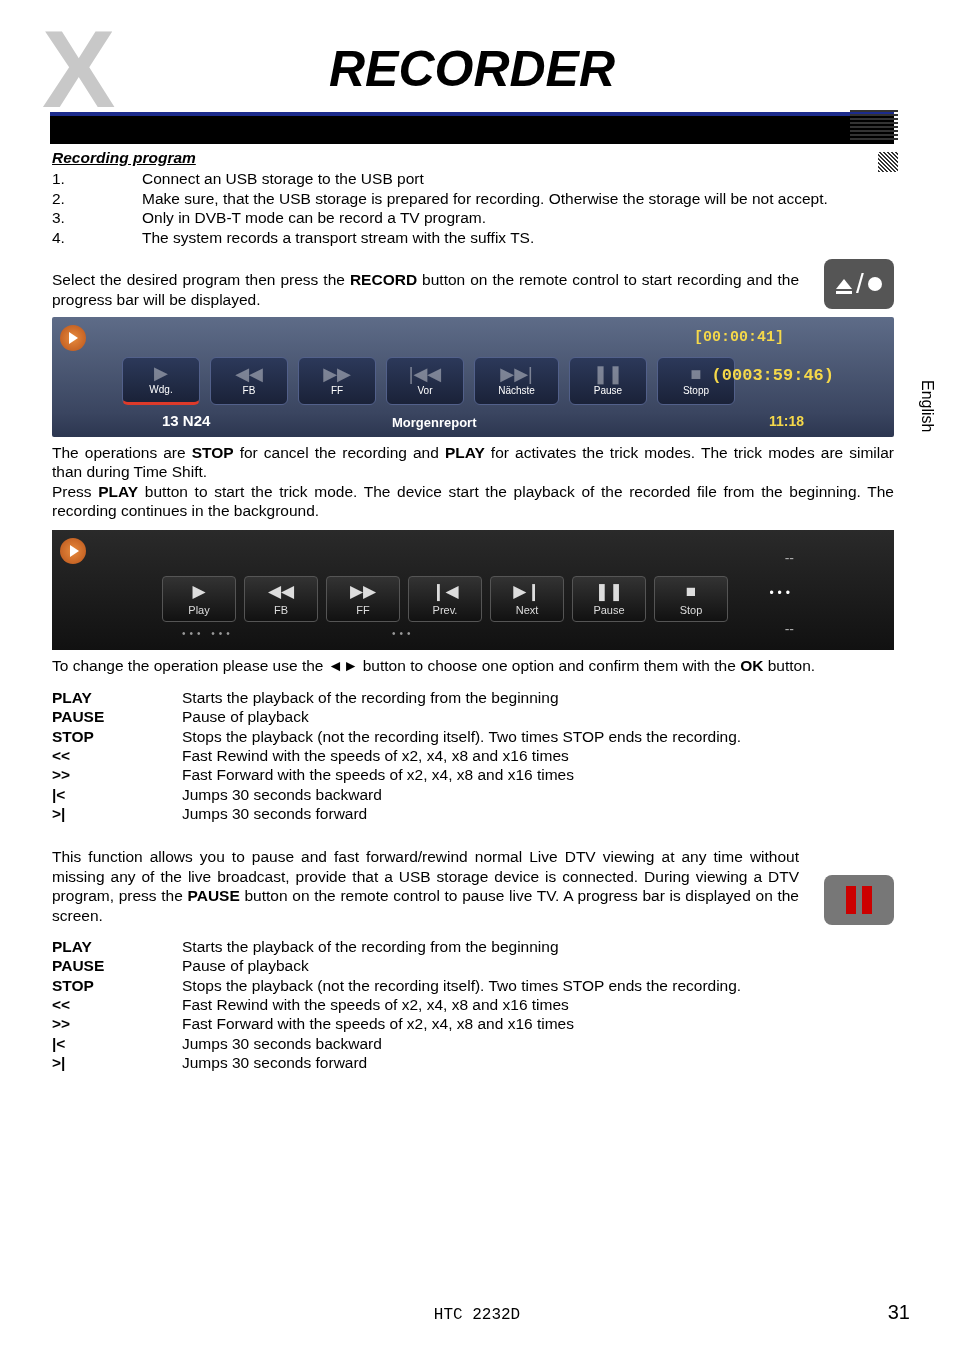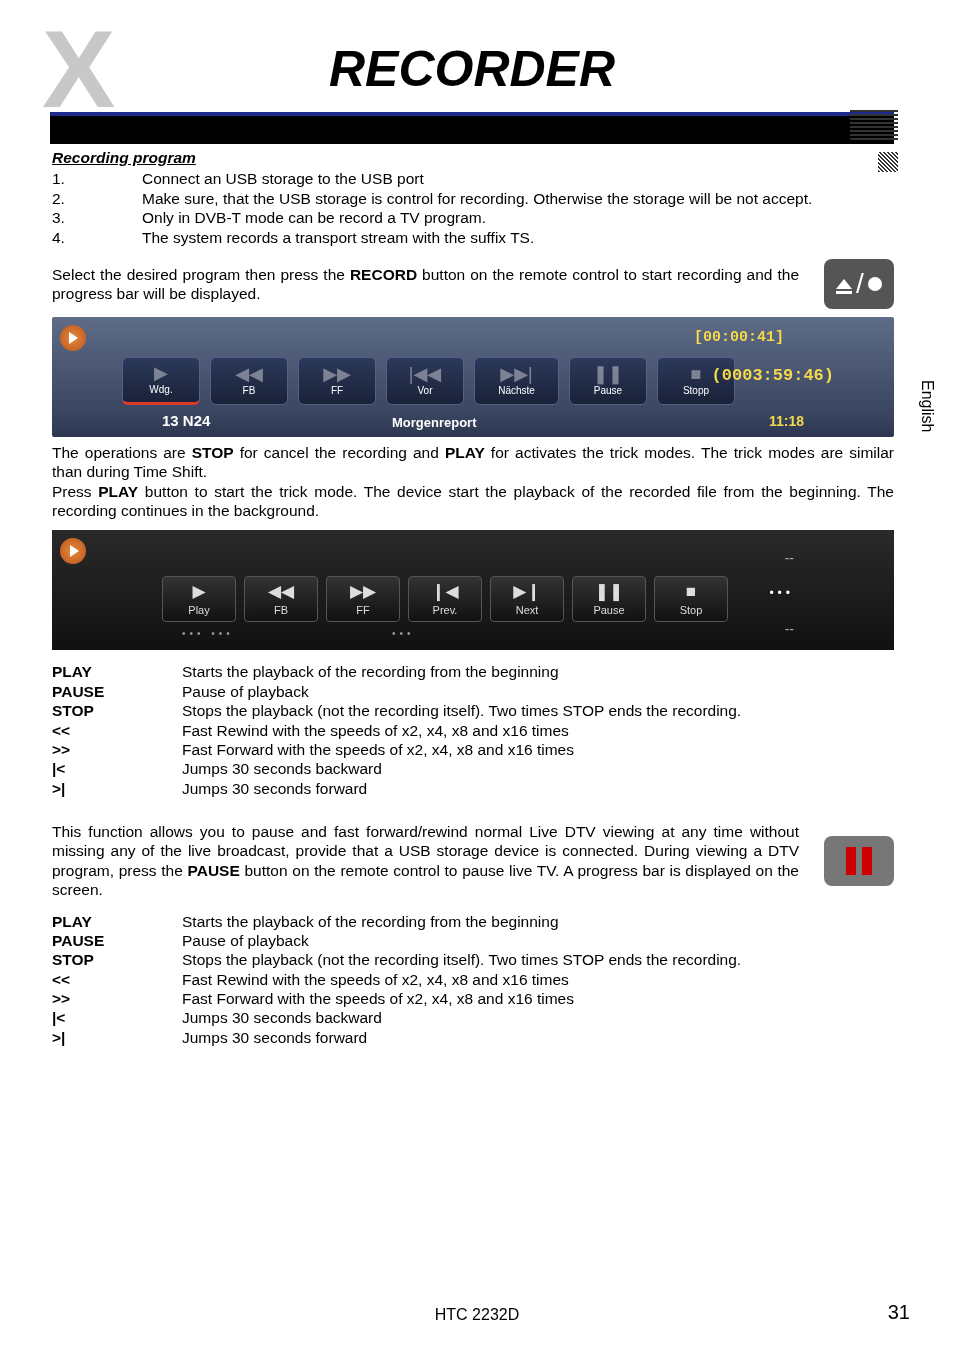--- a/index.html
+++ b/index.html
@@ -55,21 +55,21 @@
     left: 52px;
     right: 60px;
     font-size: 15.5px;
     line-height: 1.25;
   }
   .section-heading { font-weight: bold; font-style: italic; text-decoration: underline; }
   .ol { margin-top: 2px; }
   .ol-row { display:flex; }
   .ol-num { width: 70px; flex-shrink:0; }
   .ol-text { flex:1; text-align: justify; margin-left: 20px; }
-  .osd-row { display:flex; align-items:center; gap:25px; margin-top:12px; }
+  .osd-row { display:flex; align-items:flex-end; gap:25px; margin-top:12px; }
   .osd-row-text { flex:1; text-align: justify; }
   .icon-box {
     width: 70px; height: 50px;
     border-radius: 8px;
     background: #555;
     display:flex; align-items:center; justify-content:center;
     font-size: 22px; color:#fff;
     flex-shrink:0;
   }
   .icon-eject-record { display:flex; align-items:center; gap:4px; }
@@ -139,21 +139,21 @@
     writing-mode: vertical-rl;
     font-size: 16px;
   }
   .footer {
     position:absolute;
     bottom: 28px;
     left: 0; right: 0;
     text-align:center;
     font-size: 16px;
   }
-  .footer .model { font-family: Liberation Sans, sans-serif; }
+  .footer .model { font-family: Liberation Mono, monospace; }
   .page-num { position:absolute; bottom:28px; right:44px; font-size:20px;}
 </style>
 </head>
 <body>
 
 <div class="header-band">
   <div class="x-logo">X</div>
   <div class="page-title">RECORDER</div>
   <div class="black-bar"></div>
   <div class="deco">
@@ -176,21 +176,21 @@
 <div class="content">
 
   <div class="section-heading">Recording program</div>
   <div class="ol">
     <div class="ol-row">
         <div class="ol-num">1.</div>
         <div class="ol-text">Connect an USB storage to the USB port</div>
       </div>
     <div class="ol-row">
         <div class="ol-num">2.</div>
-        <div class="ol-text">Make sure, that the USB storage is control for recording. Otherwise the storage will be not accept.</div>
+        <div class="ol-text">Make sure, that the USB storage is prepared for recording. Otherwise the storage will be not accept.</div>
       </div>
     <div class="ol-row">
         <div class="ol-num">3.</div>
         <div class="ol-text">Only in DVB-T mode can be record a TV program.</div>
       </div>
     <div class="ol-row">
         <div class="ol-num">4.</div>
         <div class="ol-text">The system records a transport stream with the suffix TS.</div>
       </div>
   </div>
@@ -286,20 +286,23 @@
           <span>Stop</span>
         </div>
     </div>
     <div class="osd2-dash1">--</div>
     <div class="osd2-ellipsis">•••</div>
     <div class="osd2-dash2">--</div>
     <div class="osd2-dots-left">••• •••</div>
     <div class="osd2-dots-mid">•••</div>
   </div>
 
+  <p class="post-osd">
+    <span>To change the operation please use the ◄► button to choose one option and confirm them with the </span><b>OK</b><span> button.</span>
+  </p>
 
   <div class="desc-table">
     <div class="row">
         <div class="k">PLAY</div>
         <div class="v">Starts the playback of the recording from the beginning</div>
       </div>
     <div class="row">
         <div class="k">PAUSE</div>
         <div class="v">Pause of playback</div>
       </div>

